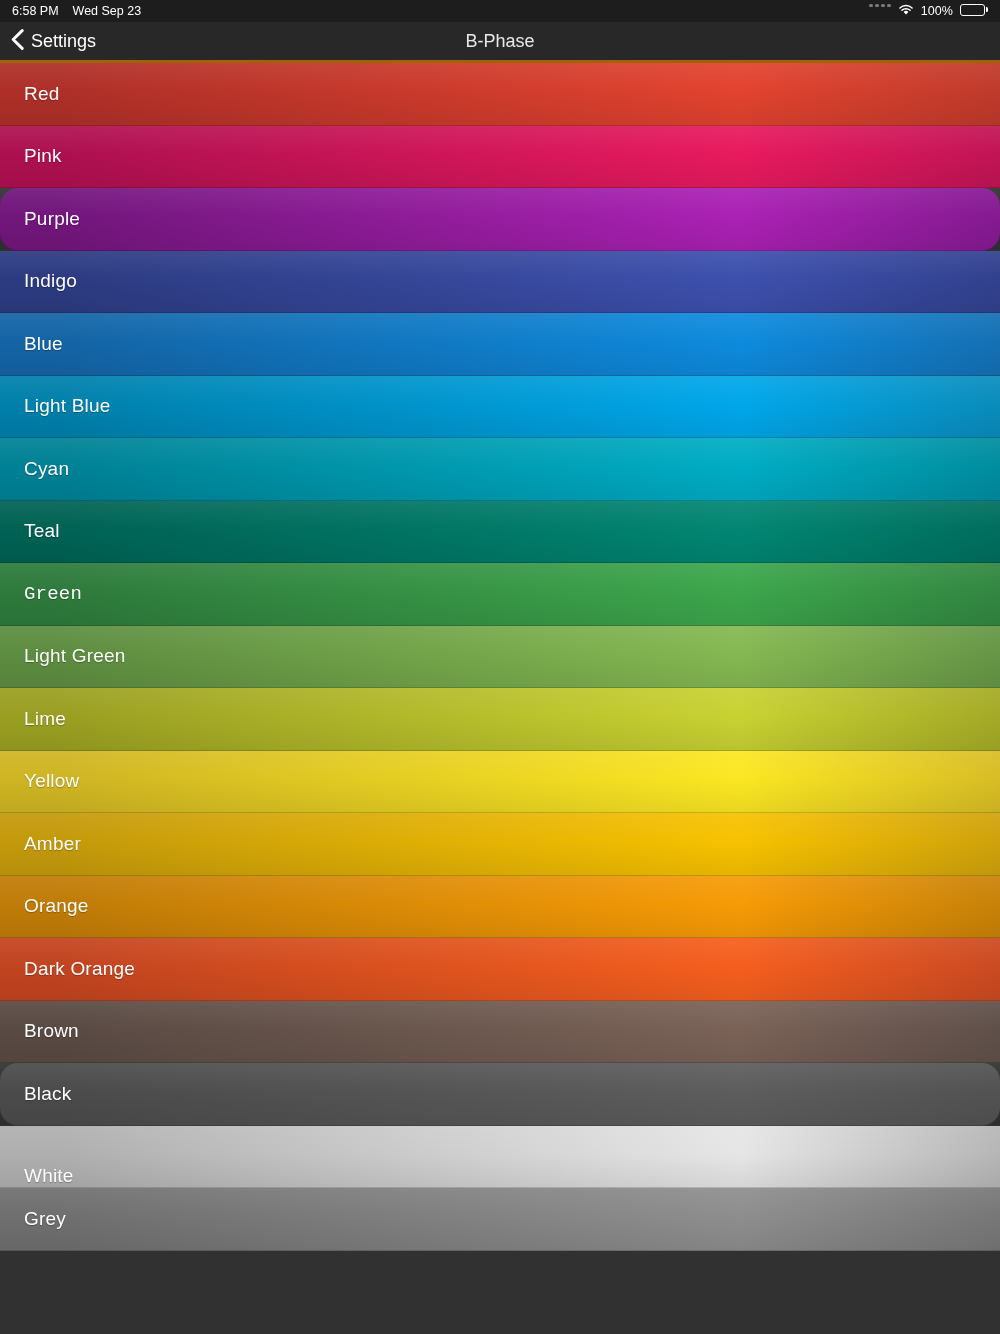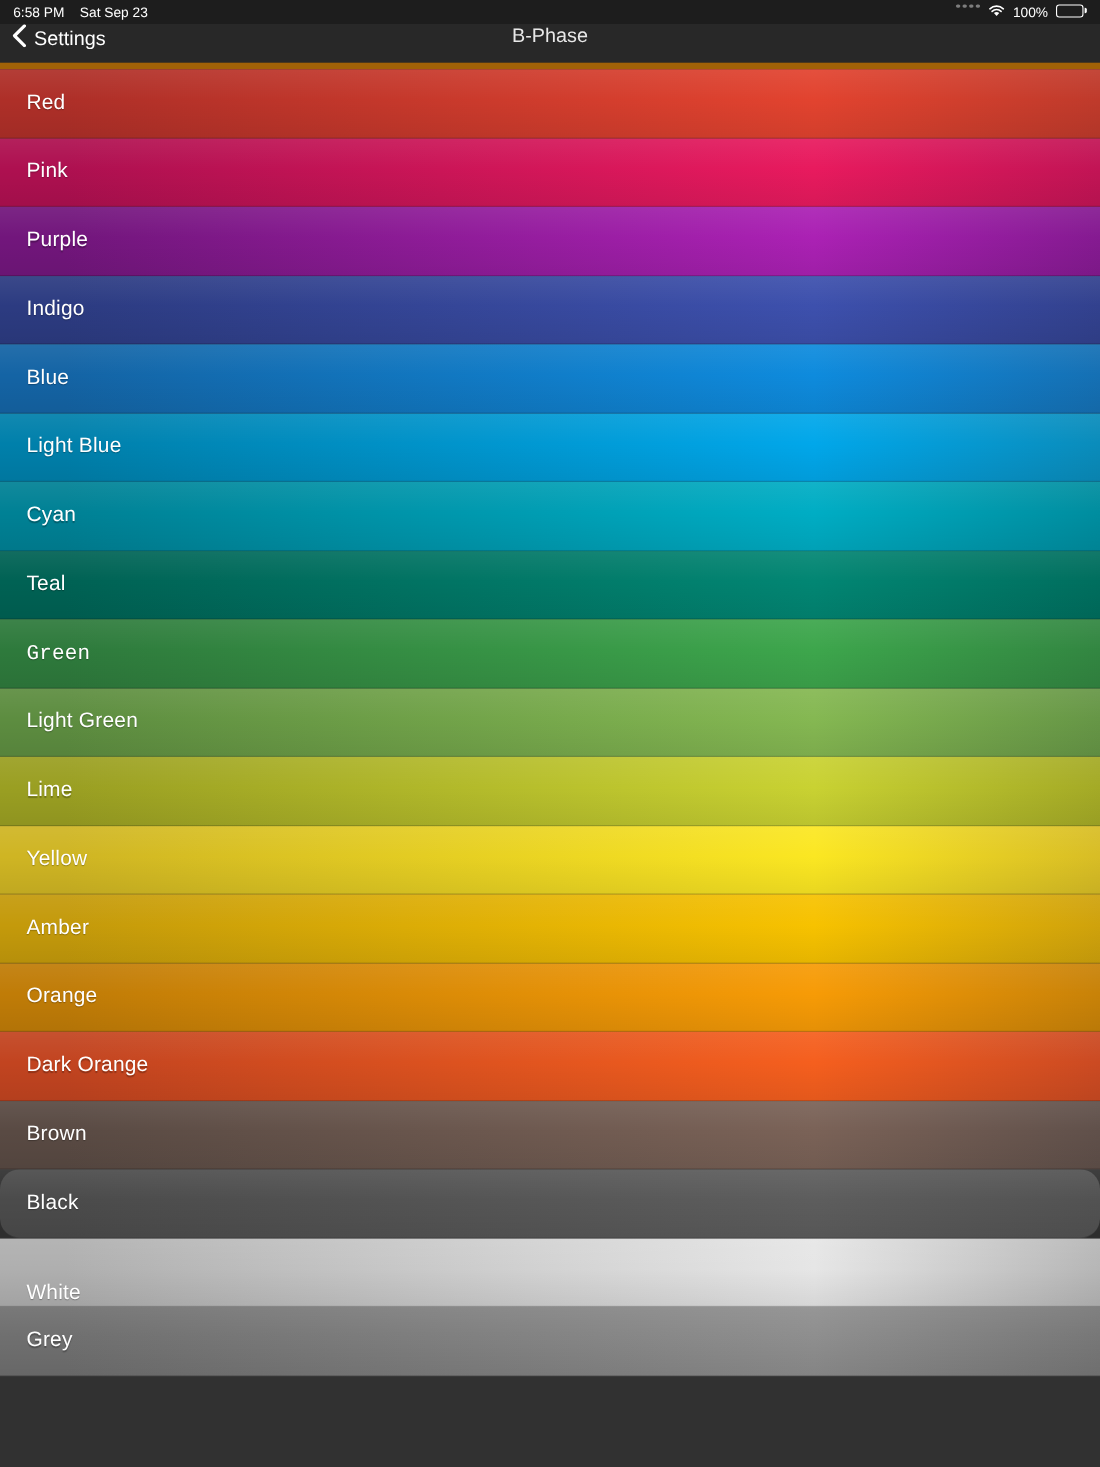--- a/index.html
+++ b/index.html
@@ -36,22 +36,22 @@
   .batt-cap{
     width:2px; height:5px; background:#ffffff;
     border-radius:0 1.5px 1.5px 0; margin-left:1.2px;
   }
 
   
   #nav-bar{
     position:relative;
     height:41px; width:100%;
     background:#282828;
-    display:flex; align-items:flex-start;
-    border-bottom:6px solid #a16207;
+    display:flex; align-items:center;
+    border-bottom:3px solid #a16207;
   }
   #back-button{
     display:flex; align-items:center; gap:7px;
     padding-left:11px; color:#ffffff; cursor:pointer;
   }
   #back-button .chev{ display:block; }
   #back-label{ font-size:18px; color:#ffffff; }
   #nav-title{
     position:absolute; left:0; right:0; text-align:center;
     font-size:18px; color:#e8e8e8; pointer-events:none;
@@ -79,21 +79,21 @@
     background:linear-gradient(to bottom, rgba(255,255,255,0.07) 0%, rgba(255,255,255,0.0) 45%, rgba(0,0,0,0.07) 100%);
     pointer-events:none;
   }
 </style>
 </head>
 <body>
 
 <div id="status-bar">
   <div id="status-left">
     <span>6:58 PM</span>
-    <span>Sat Sep 23</span>
+    <span>Wed Sep 23</span>
   </div>
   <div id="status-right">
     <span class="dots">
       <i></i>
         <i></i>
         <i></i>
         <i></i>
     </span>
     <span class="wifi">
       <svg width="16" height="12" viewBox="0 0 16 12">
@@ -124,21 +124,21 @@
 
 <div id="color-list">
     <div class="color-row" style="background: linear-gradient(to right, rgb(174, 47, 40) 0%, rgb(174, 47, 40) 6%, rgb(226, 67, 47) 74%, rgb(191, 58, 43) 100%);">
       <span class="row-sheen"></span>
       <span class="row-label">Red</span>
     </div>
     <div class="color-row" style="background: linear-gradient(to right, rgb(174, 16, 80) 0%, rgb(174, 16, 80) 6%, rgb(232, 26, 94) 74%, rgb(194, 20, 85) 100%);">
       <span class="row-sheen"></span>
       <span class="row-label">Pink</span>
     </div>
-    <div class="color-row" style="background: linear-gradient(to right, rgb(114, 22, 124) 0%, rgb(114, 22, 124) 6%, rgb(171, 33, 180) 74%, rgb(133, 26, 145) 100%);">
+    <div class="color-row" style="background: linear-gradient(to right, rgb(114, 22, 124) 0%, rgb(114, 22, 124) 6%, rgb(171, 33, 180) 74%, rgb(133, 26, 145) 100%); border-radius: 18px;">
       <span class="row-sheen"></span>
       <span class="row-label">Purple</span>
     </div>
     <div class="color-row" style="background: linear-gradient(to right, rgb(44, 59, 129) 0%, rgb(44, 59, 129) 6%, rgb(61, 80, 173) 74%, rgb(50, 65, 142) 100%);">
       <span class="row-sheen"></span>
       <span class="row-label">Indigo</span>
     </div>
     <div class="color-row" style="background: linear-gradient(to right, rgb(20, 100, 165) 0%, rgb(20, 100, 165) 6%, rgb(14, 139, 221) 74%, rgb(21, 112, 180) 100%);">
       <span class="row-sheen"></span>
       <span class="row-label">Blue</span>

